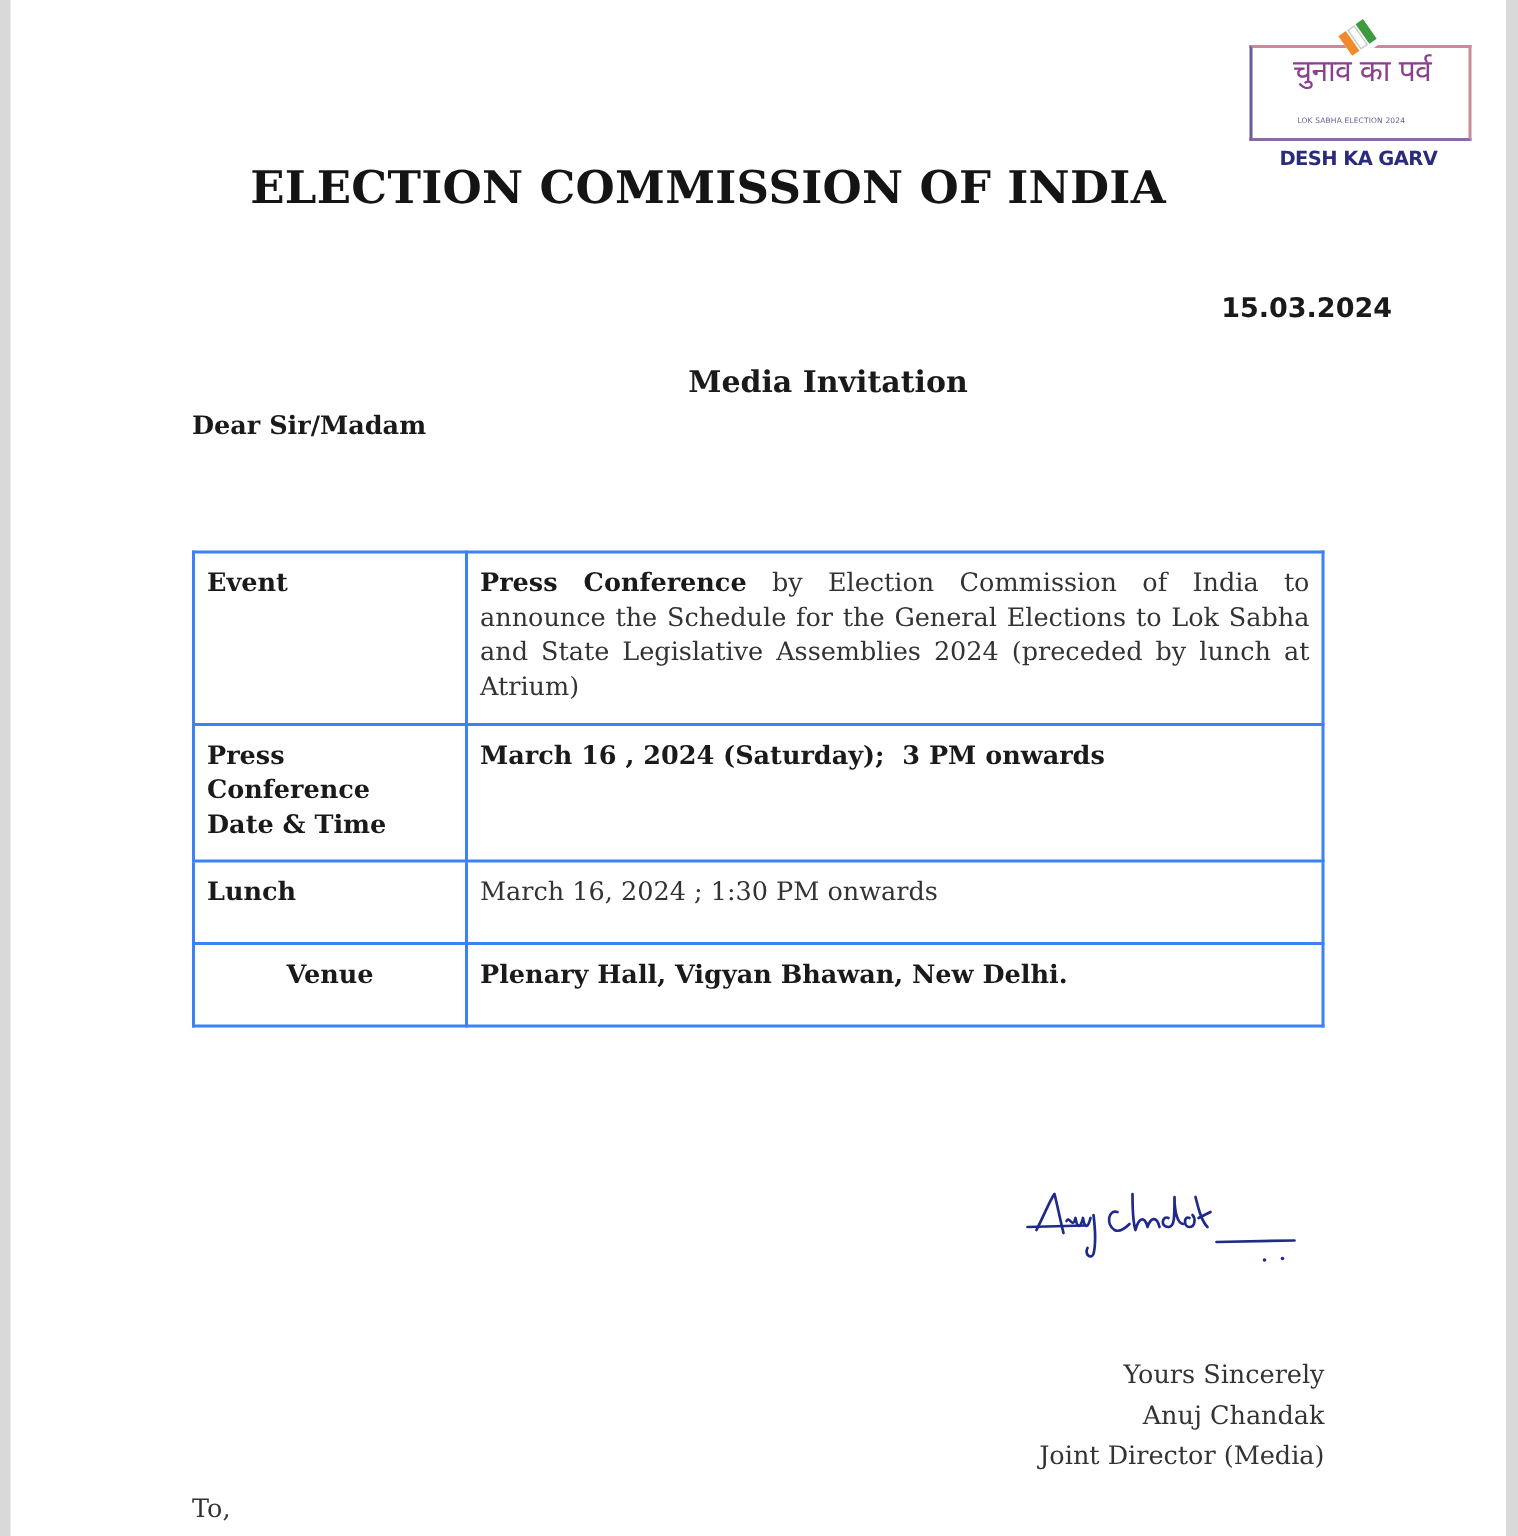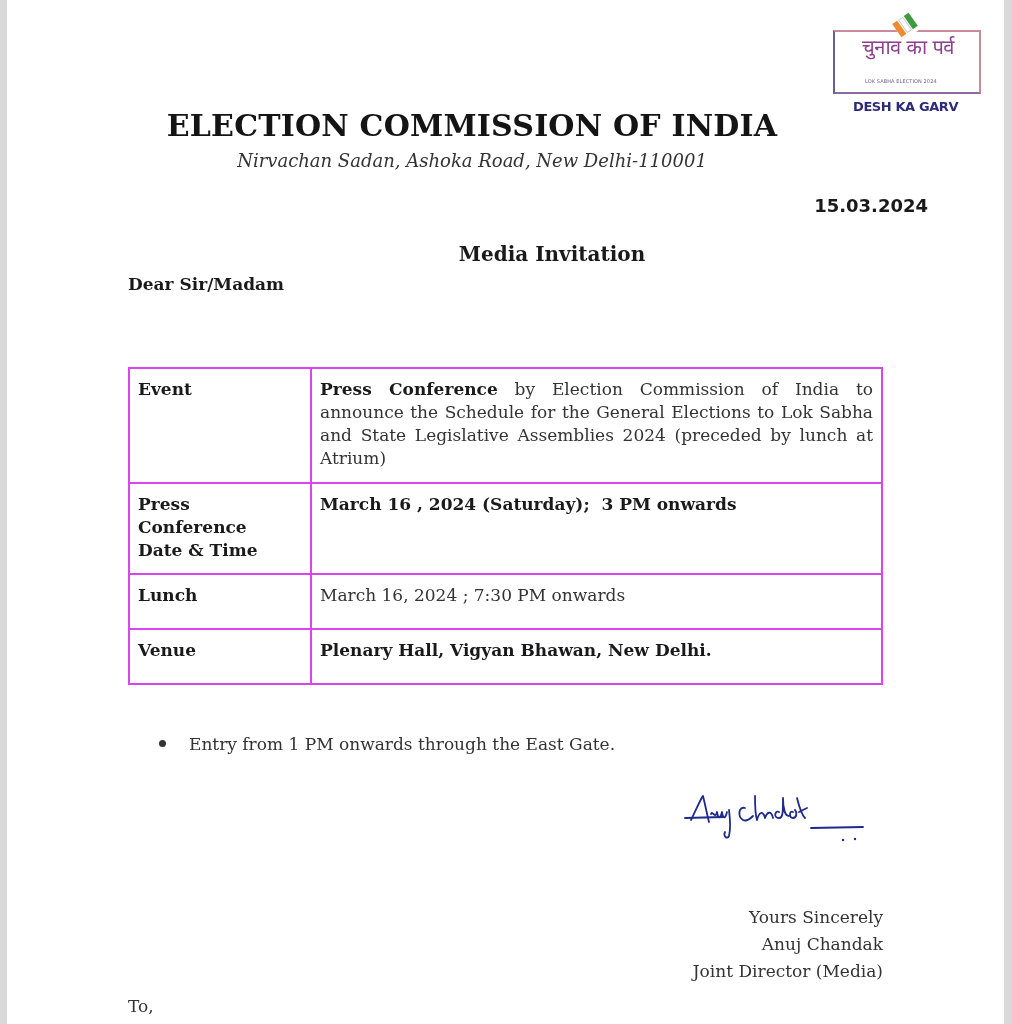--- a/index.html
+++ b/index.html
@@ -62,29 +62,29 @@
   }
   .intro {
     left: 121px; top: 323px; font-size: 17px; color: #333;
   }
 
   table.event-table {
     position: absolute; left: 121px; top: 367px; width: 755px;
     border-collapse: collapse; font-size: 17px;
   }
   table.event-table td {
-    border: 2px solid #d946ef; vertical-align: top; padding: 9px 8px 8px 8px; line-height: 23px;
+    border: 2px solid #3b82f6; vertical-align: top; padding: 9px 8px 8px 8px; line-height: 23px;
   }
   table.event-table td.label { width: 164px; font-weight: bold; }
   table.event-table td.value { text-align: justify; color: #333; }
   .bold { font-weight: bold; color: #1a1a1a; }
   tr.r1 td { height: 96px; }
   tr.r2 td { height: 72px; }
   tr.r3 td { height: 36px; }
-  tr.r4 td { height: 36px; }
+  tr.r4 td { height: 36px; text-align: center; }
 
   .bullet-line {
     left: 152px; top: 734px; font-size: 17px; color: #333;
   }
   .bullet-dot {
     display: inline-block; width: 7px; height: 7px; border-radius: 50%; background: #333;
     margin-right: 23px; vertical-align: middle; position: relative; top: -2px;
   }
 
   .signature { left: 676px; top: 790px; width: 190px; height: 60px; }
@@ -100,53 +100,49 @@
   <div class="abs logo">
     <div class="logo-evm">
       <span style="background:#f08a2c"></span><span style="background:#ffffff;border:1px solid #ccc;width:4px;height:14px"></span><span style="background:#3e9a3e"></span>
     </div>
     <div class="logo-hindi">चुनाव का पर्व</div>
     <div class="logo-eng">DESH KA GARV</div>
     <div class="logo-sub">LOK SABHA ELECTION 2024</div>
   </div>
 
   <div class="abs title">ELECTION COMMISSION OF INDIA</div>
-  <div class="abs address">Nirvachan Sadan, Ashoka Road, New  Delhi-110001</div>
 
   <div class="abs date">15.03.2024</div>
 
   <div class="abs subject">Media Invitation</div>
 
   <div class="abs salutation">Dear Sir/Madam</div>
 
 
   <table class="event-table">
     <tbody>
         <tr class="r1">
       <td class="label">Event</td>
       <td class="value"><span class="bold">Press Conference</span><span> by Election Commission of India to announce the Schedule for the General Elections to Lok Sabha and State Legislative Assemblies 2024 (preceded by lunch at Atrium)</span></td>
     </tr>
     <tr class="r2">
       <td class="label" style="width:140px;padding-right:30px">Press Conference Date &amp; Time</td>
       <td class="value"><span class="bold" style="white-space:pre">March 16 , 2024 (Saturday);  3 PM onwards</span><span></span></td>
     </tr>
     <tr class="r3">
       <td class="label">Lunch</td>
-      <td class="value"><span class="bold"></span><span>March 16, 2024 ; 7:30 PM onwards</span></td>
+      <td class="value"><span class="bold"></span><span>March 16, 2024 ; 1:30 PM onwards</span></td>
     </tr>
     <tr class="r4">
       <td class="label">Venue</td>
       <td class="value"><span class="bold">Plenary Hall, Vigyan Bhawan, New Delhi.</span><span></span></td>
     </tr>
   </tbody>
     </table>
 
-  <div class="abs bullet-line">
-    <span class="bullet-dot"></span><span>Entry from 1 PM onwards through the East Gate.</span>
-  </div>
 
   <svg class="abs signature" viewBox="0 0 190 60">
     <g fill="none" stroke="#1f2a8c" stroke-width="1.8" stroke-linecap="round" stroke-linejoin="round">
       <path d="M2 28 L40 27"></path>
       <path d="M8 30 C14 18 18 8 20 6 C22 14 24 24 26 32"></path>
       <path d="M28 24 C30 20 32 30 34 22 C35 28 37 30 39 22 C40 28 42 30 44 22"></path>
       <path d="M46 20 C47 28 48 38 46 46 C44 50 40 46 42 42"></path>
       <path d="M62 18 C56 16 54 26 60 30 C64 32 68 28 70 26"></path>
       <path d="M72 6 C72 16 72 24 74 30 C76 22 80 20 82 28 C84 22 88 20 90 28"></path>
       <path d="M96 22 C92 20 90 28 96 28 C100 28 100 22 100 8 C100 18 102 26 106 26"></path>

